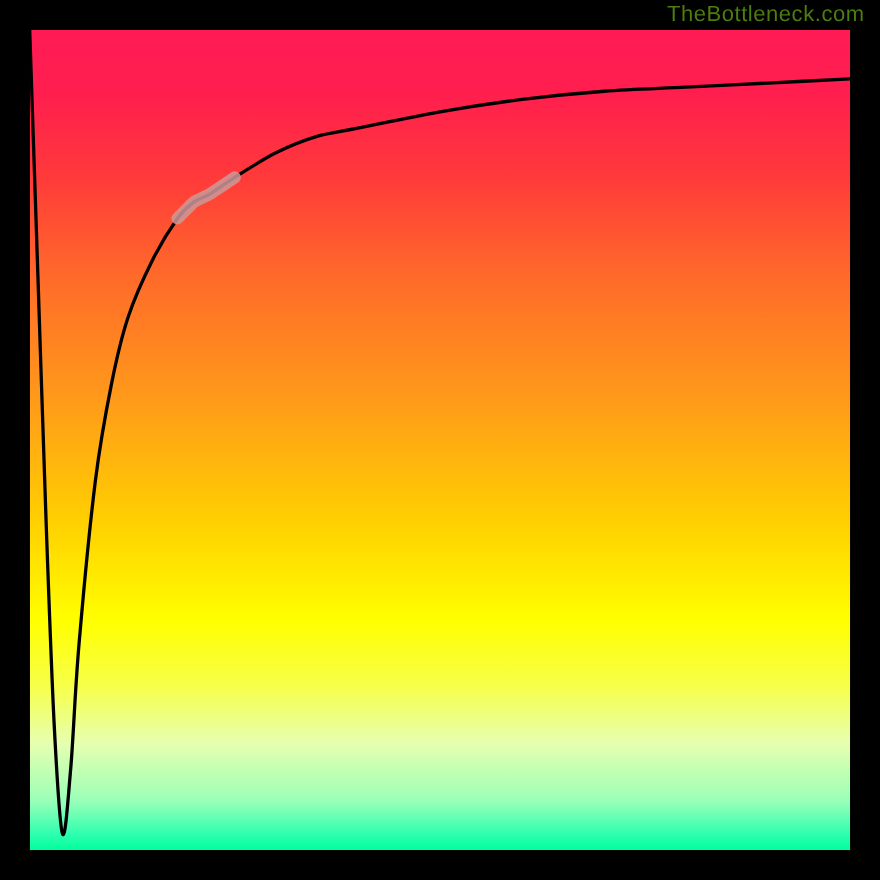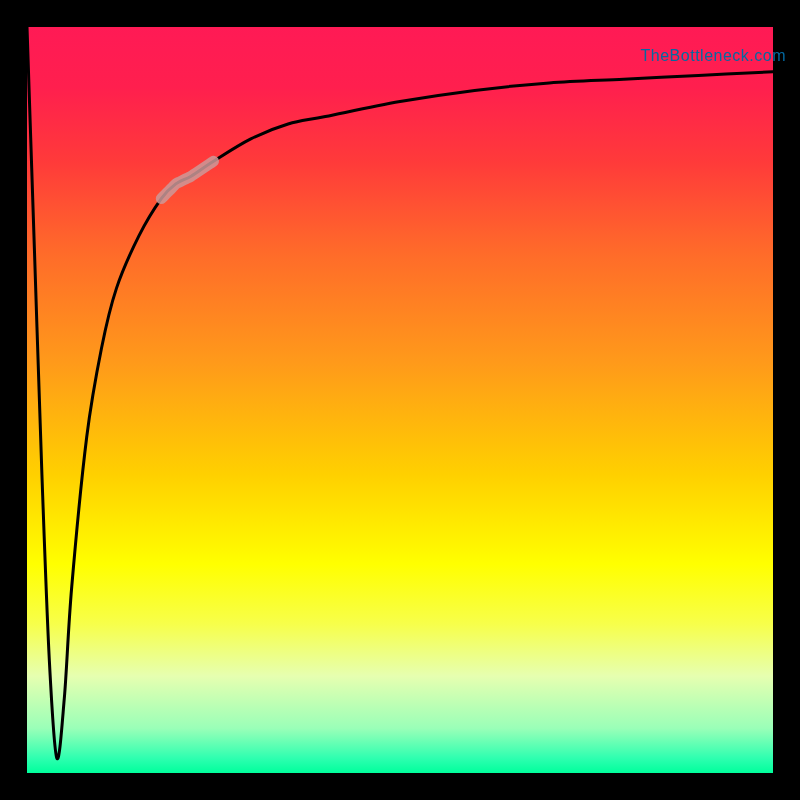--- a/index.html
+++ b/index.html
@@ -14,27 +14,26 @@
   .outer {
     position: relative;
     width: 800px;
     height: 800px;
     background: #000;
   }
   .watermark {
     position: absolute;
     top: 2px;
     right: 14px;
-    color: #0369a1;
-    font-size: 16px;
+    color: #4d7c0f;
+    font-size: 20px;
     font-weight: 400;
     letter-spacing: 0.5px;
     z-index: 10;
     user-select: none;
-    margin-top: 45px;
   }
   .plot-area {
     position: absolute;
     left: 27px;
     top: 27px;
     width: 746px;
     height: 746px;
     overflow: hidden;
   }
   .gradient-bg {

